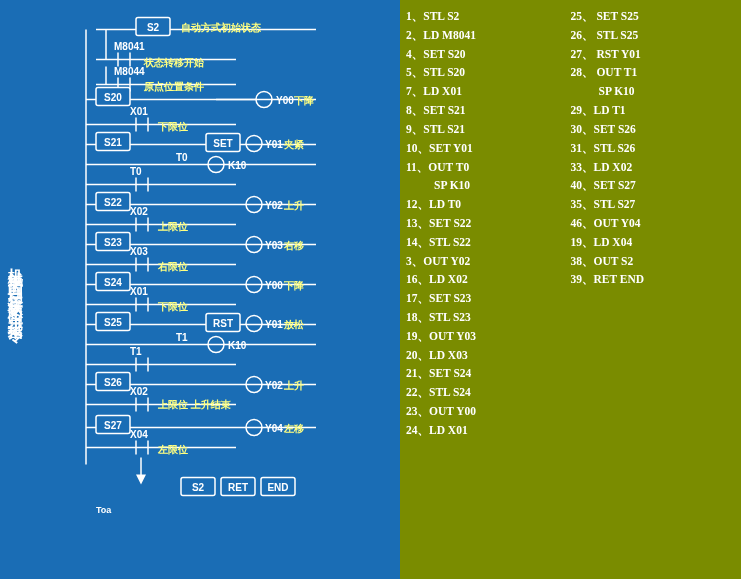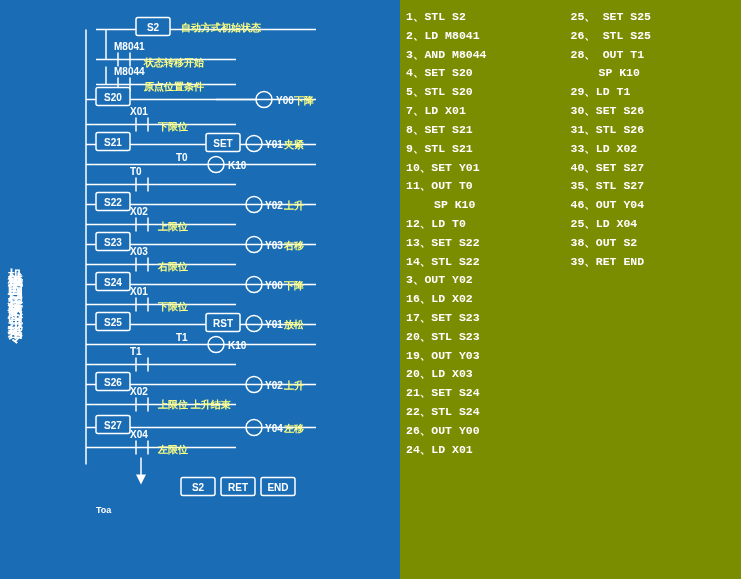--- a/index.html
+++ b/index.html
@@ -69,21 +69,21 @@
       display: flex;
       flex-direction: column;
       gap: 1px;
     }
 
     .instr-line {
       color: #fff;
       font-size: 11.5px;
       line-height: 1.55;
       white-space: nowrap;
-      font-family: Liberation Mono, monospace;
+      font-family: Liberation Serif, serif;
       font-weight: bold;
     }
 
     .instr-line.indent {
       padding-left: 28px;
     }
   </style>
 </head>
 <body>
 
@@ -264,53 +264,53 @@
       <text class="small" x="60" y="503" fill="#aaddff">Toa</text>
     </svg>
   </div>
 </div>
 
 <div class="right-panel">
   <div class="instruction-columns">
     <div class="instr-col" id="col1">
         <div class="instr-line">1、STL  S2</div>
         <div class="instr-line">2、LD   M8041</div>
-        <div class="instr-line">3、AND M8044</div>
         <div class="instr-line">4、SET  S20</div>
         <div class="instr-line">5、STL  S20</div>
         <div class="instr-line">7、LD   X01</div>
         <div class="instr-line">8、SET  S21</div>
         <div class="instr-line">9、STL  S21</div>
         <div class="instr-line">10、SET Y01</div>
         <div class="instr-line">11、OUT T0</div>
         <div class="instr-line indent">    SP K10</div>
         <div class="instr-line">12、LD  T0</div>
         <div class="instr-line">13、SET S22</div>
         <div class="instr-line">14、STL S22</div>
         <div class="instr-line">3、OUT Y02</div>
         <div class="instr-line">16、LD  X02</div>
         <div class="instr-line">17、SET S23</div>
-        <div class="instr-line">20、STL S23</div>
+        <div class="instr-line">18、STL S23</div>
         <div class="instr-line">19、OUT Y03</div>
         <div class="instr-line">20、LD  X03</div>
         <div class="instr-line">21、SET S24</div>
         <div class="instr-line">22、STL S24</div>
-        <div class="instr-line">26、OUT Y00</div>
+        <div class="instr-line">23、OUT Y00</div>
         <div class="instr-line">24、LD  X01</div>
       </div>
     <div class="instr-col" id="col2">
         <div class="instr-line">25、 SET S25</div>
         <div class="instr-line">26、 STL S25</div>
+        <div class="instr-line">27、 RST  Y01</div>
         <div class="instr-line">28、 OUT  T1</div>
         <div class="instr-line indent">      SP K10</div>
         <div class="instr-line">29、LD  T1</div>
         <div class="instr-line">30、SET S26</div>
         <div class="instr-line">31、STL  S26</div>
         <div class="instr-line">33、LD    X02</div>
         <div class="instr-line">40、SET S27</div>
         <div class="instr-line">35、STL  S27</div>
         <div class="instr-line">46、OUT Y04</div>
-        <div class="instr-line">25、LD  X04</div>
+        <div class="instr-line">19、LD  X04</div>
         <div class="instr-line">38、OUT S2</div>
         <div class="instr-line">39、RET  END</div>
       </div>
   </div>
 </div>
 
 </body></html>

